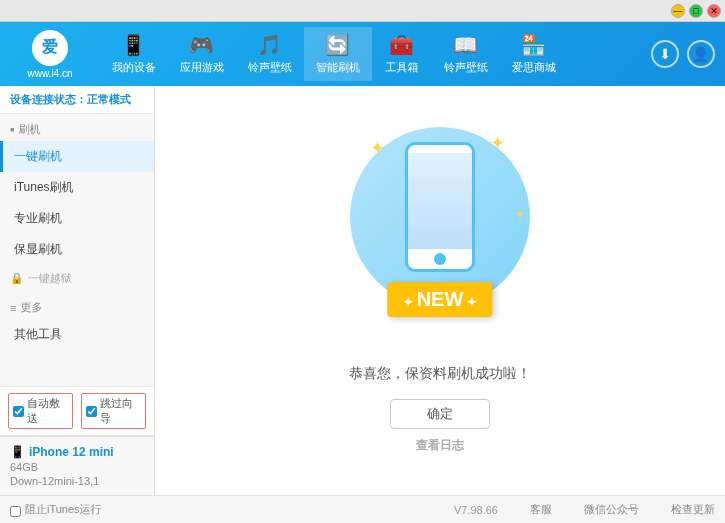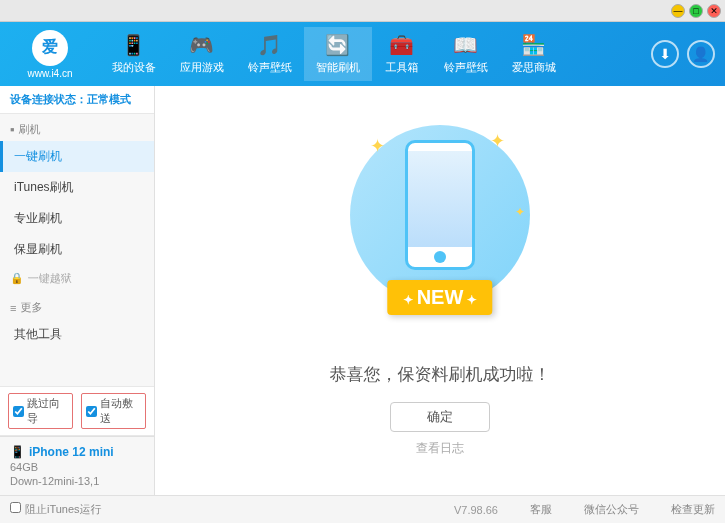--- a/index.html
+++ b/index.html
@@ -301,55 +301,56 @@
       content: ' ✦';
       font-size: 12px;
     }
     .sparkle {
       position: absolute;
       color: #ffd54f;
       font-size: 18px;
     }
 
     .success-text {
-      font-size: 17px;
+      font-size: 14px;
       color: #555;
       margin-bottom: 16px;
       margin-top: 8px;
     }
     .confirm-btn {
       width: 100px;
       height: 30px;
       background: #fff;
       border: 1px solid #ccc;
       border-radius: 4px;
       font-size: 13px;
       color: #555;
       cursor: pointer;
       margin-bottom: 8px;
     }
     .secondary-link {
       font-size: 12px;
       color: #aaa;
       cursor: pointer;
+      font-weight: bold;
     }
 
     
     .footer {
       height: 28px;
       background: #f5f5f5;
       border-top: 1px solid #e0e0e0;
       display: flex;
       align-items: center;
       justify-content: space-between;
       padding: 0 10px;
       font-size: 11px;
       color: #888;
     }
-    .footer-left { display: flex; align-items: flex-start; gap: 4px; }
+    .footer-left { display: flex; align-items: flex-end; gap: 4px; }
     .footer-left input[type="checkbox"] { width: 11px; height: 11px; }
     .footer-right { display: flex; gap: 32px; align-items: center; }
     .footer-link { cursor: pointer; color: #888; }
     .version { color: #999; }
 
     
     .sidebar-scroll {
       flex: 1;
       overflow-y: auto;
     }
@@ -456,25 +457,25 @@
       </div>
       <div class="sidebar-item">
         <span>其他工具</span>
       </div>
 
     </div>
 
     <div class="sidebar-checkboxes">
       <label class="checkbox-item">
         <input type="checkbox" checked="" style="">
-        <span>跳过向导</span>
+        <span>自动敷送</span>
       </label>
       <label class="checkbox-item">
         <input type="checkbox" checked="" style="">
-        <span>自动敷送</span>
+        <span>跳过向导</span>
       </label>
     </div>
 
     <div class="device-info">
       <div class="device-name">
         <span>📱</span>
         <span>iPhone 12 mini</span>
       </div>
       <div class="device-detail">64GB</div>
       <div class="device-detail">Down-12mini-13,1</div>

